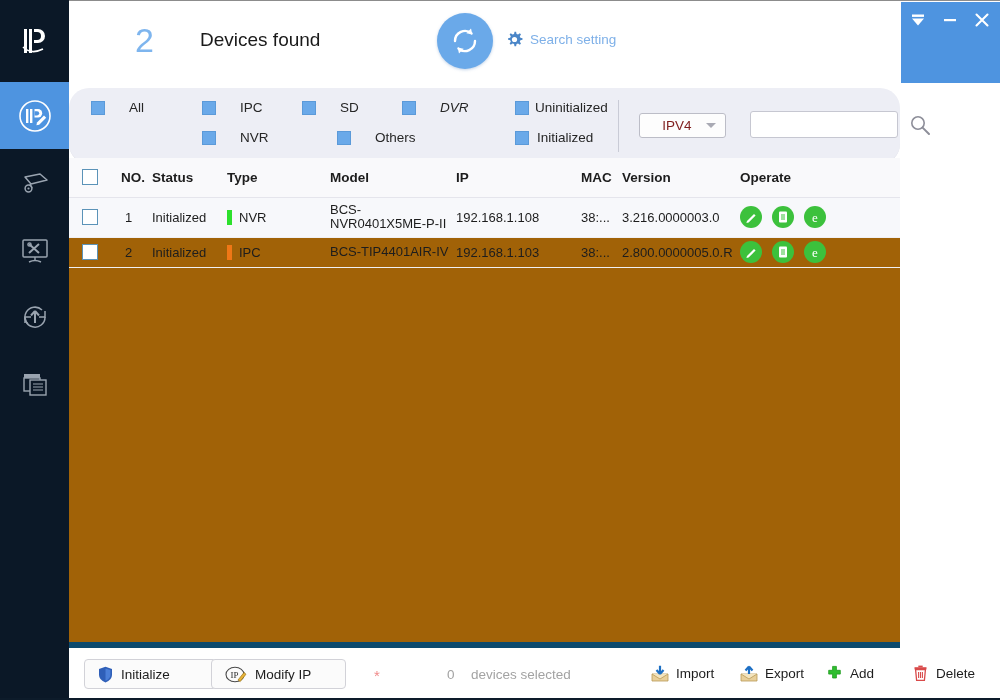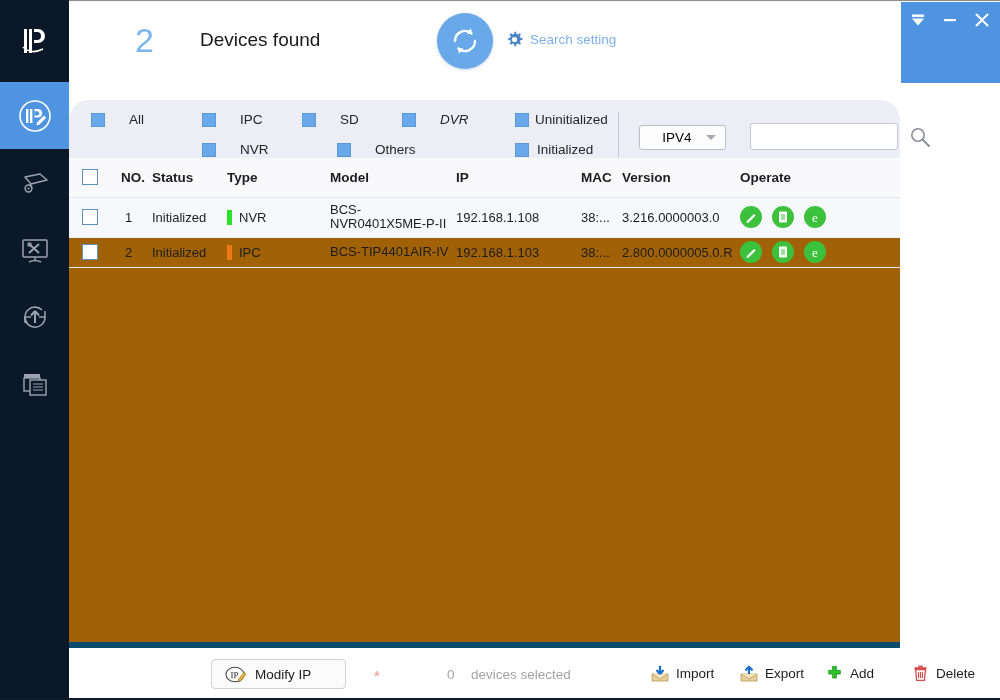--- a/index.html
+++ b/index.html
@@ -77,21 +77,21 @@
     width: 26px; height: 24px;
     display: flex; align-items: center; justify-content: center;
     cursor: pointer;
   }
   #wc-collapse { left: 4px; }
   #wc-min      { left: 36px; }
   #wc-close    { left: 68px; }
 
   
   #filterbar {
-    position: absolute; left: 69px; top: 100px;
+    position: absolute; left: 69px; top: 88px;
     width: 831px; height: 76px;
     background: #edeef5;
     border-bottom: 1px solid #dcdde6;
     border-radius: 20px;
   }
   .cb {
     position: absolute;
     display: flex; align-items: center; cursor: pointer;
   }
   .cbox {
@@ -112,21 +112,21 @@
   #ipv-select {
     position: absolute; left: 570px; top: 25px;
     width: 87px; height: 25px;
     background: #fdfdfd;
     border: 1px solid #bcbdc7;
     border-radius: 3px;
     display: flex; align-items: center;
     cursor: pointer;
   }
   #ipv-select .val {
-    flex: 1; text-align: center; font-size: 13.5px; color: #000000;
+    flex: 1; text-align: center; font-size: 13.5px; color: #7f1d1d;
     padding-left: 8px;
   }
   #ipv-select .caret {
     width: 0; height: 0;
     border-left: 5px solid transparent;
     border-right: 5px solid transparent;
     border-top: 5px solid #a9aab4;
     margin-right: 9px;
   }
   #search-input {
@@ -527,20 +527,27 @@
                 </svg>
               </span>
             </span>
           </td>
         </tr>
       </tbody>
     </table>
   </div>
 
   <div id="footer">
+    <div class="fbtn" id="btn-initialize">
+      <svg width="15" height="17" viewBox="0 0 15 17">
+        <path d="M7.5 0.8 L14 3 v6 q0 5 -6.5 7.4 Q1 14 1 9 V3 z" fill="#2f5fb8"></path>
+        <path d="M7.5 2.4 L12.4 4.1 v4.9 q0 3.8 -4.9 5.7 V2.4z" fill="#4b7fd8"></path>
+      </svg>
+      <span>Initialize</span>
+    </div>
 
     <div class="fbtn" id="btn-modifyip">
       <svg width="22" height="17" viewBox="0 0 22 17">
         <ellipse cx="10" cy="8.5" rx="9" ry="7.3" fill="none" stroke="#4a4a4a" stroke-width="1.1"></ellipse>
         <text x="9.5" y="12" font-family="'Liberation Serif', serif" font-size="9" fill="#2a2a2a" text-anchor="middle">IP</text>
         <path d="M13 14 L19 6.5 L21 8.2 L15.2 15.6 z" fill="#e8b33a" stroke="#9a7414" stroke-width=".7"></path>
       </svg>
       <span>Modify IP</span>
     </div>
 

